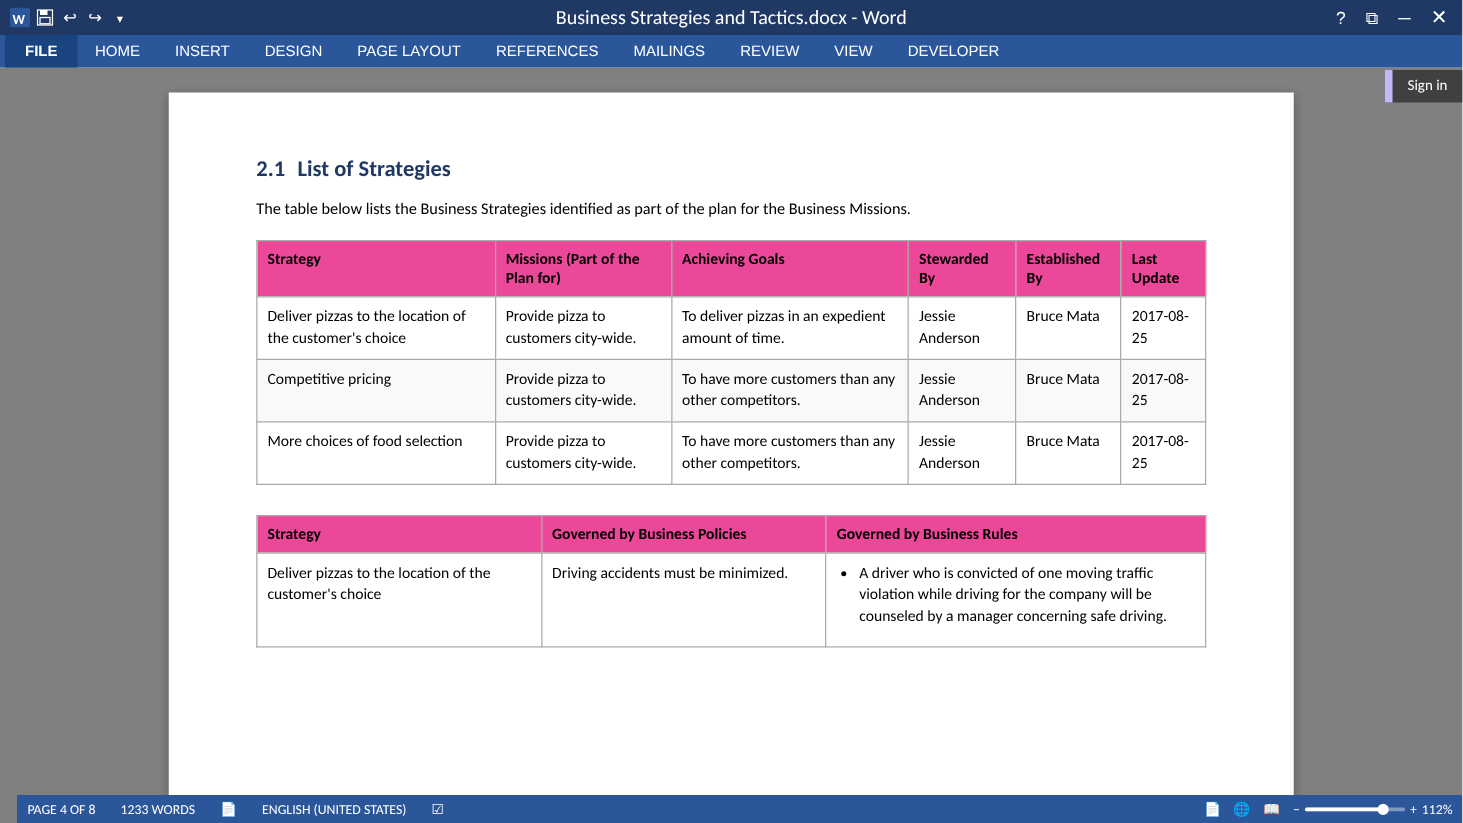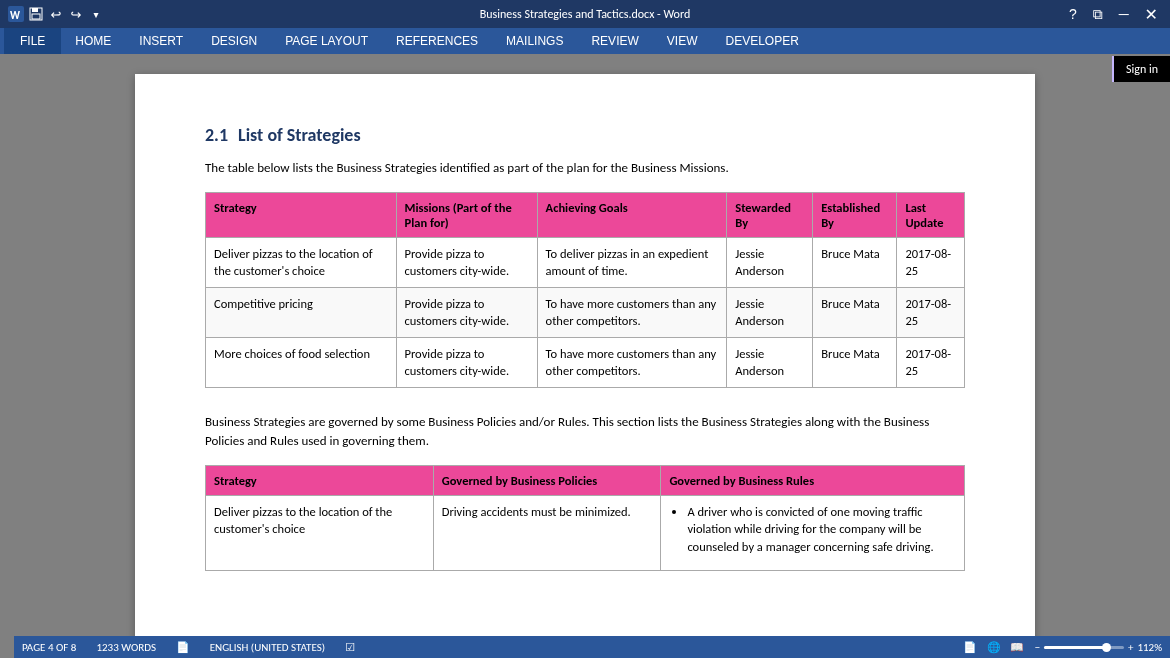--- a/index.html
+++ b/index.html
@@ -10,21 +10,21 @@
       background: #1f3864;
       color: white;
       height: 28px;
       display: flex;
       align-items: center;
       justify-content: space-between;
       padding: 0 8px;
       font-size: 12px;
     }
     .title-bar-left { display: flex; align-items: center; gap: 4px; }
-    .title-bar-center { position: absolute; left: 50%; transform: translateX(-50%); font-size: 12px; color: white; }
+    .title-bar-center { position: absolute; left: 50%; transform: translateX(-50%); font-size: 16px; color: white; }
     .title-bar-right { display: flex; align-items: center; gap: 8px; font-size: 11px; }
     .win-btn { background: none; border: none; color: white; font-size: 14px; cursor: pointer; padding: 0 4px; }
 
     
     .toolbar-icon { width: 16px; height: 16px; display: inline-flex; align-items: center; justify-content: center; cursor: pointer; }
 
     
     .ribbon-container { background: #2b579a; }
     .ribbon-tabs { display: flex; align-items: flex-end; padding: 0 4px; }
     .ribbon-tab {
@@ -32,27 +32,27 @@
       font-size: 12px;
       cursor: pointer;
       color: white;
       border: none;
       background: none;
       border-bottom: none;
     }
     .ribbon-tab.file-tab {
       background: #1a4480;
       color: white;
-      font-weight: normal;
+      font-weight: bold;
       padding: 6px 16px;
       border-radius: 0;
     }
 
     
-    .sign-in { position: absolute; right: 0; top: 28px; padding: 6px 12px; font-size: 12px; color: white; background: #000000; cursor: pointer; border-left: 2px solid #c4b5fd; }
+    .sign-in { position: absolute; right: 0; top: 28px; padding: 6px 12px; font-size: 12px; color: white; background: #404040; cursor: pointer; border-left: 6px solid #c4b5fd; }
 
     
     .doc-area { background: #808080; padding: 20px; min-height: 560px; overflow-y: auto; }
     .page { background: white; width: 900px; margin: 0 auto; padding: 50px 70px; min-height: 580px; box-shadow: 0 2px 8px rgba(0,0,0,0.3); }
 
     
     .section-heading { font-size: 18px; font-weight: bold; color: #1f3864; margin-bottom: 12px; display: flex; align-items: baseline; gap: 10px; }
     .section-heading .num { font-size: 18px; }
     .section-subheading { font-size: 16px; font-weight: bold; color: #1f3864; margin-bottom: 12px; display: flex; align-items: baseline; gap: 10px; }
 
@@ -177,21 +177,20 @@
     <td>More choices of food selection</td>
     <td>Provide pizza to customers city-wide.</td>
     <td>To have more customers than any other competitors.</td>
     <td>Jessie Anderson</td>
     <td>Bruce Mata</td>
     <td>2017-08-25</td>
   </tr>
         </tbody>
     </table>
 
-    <p class="intro">Business Strategies are governed by some Business Policies and/or Rules. This section lists the Business Strategies along with the Business Policies and Rules used in governing them.</p>
 
     <table>
       <thead>
         <tr>
           <th>Strategy</th>
           <th>Governed by Business Policies</th>
           <th>Governed by Business Rules</th>
         </tr>
       </thead>
       <tbody id="governance-tbody">

